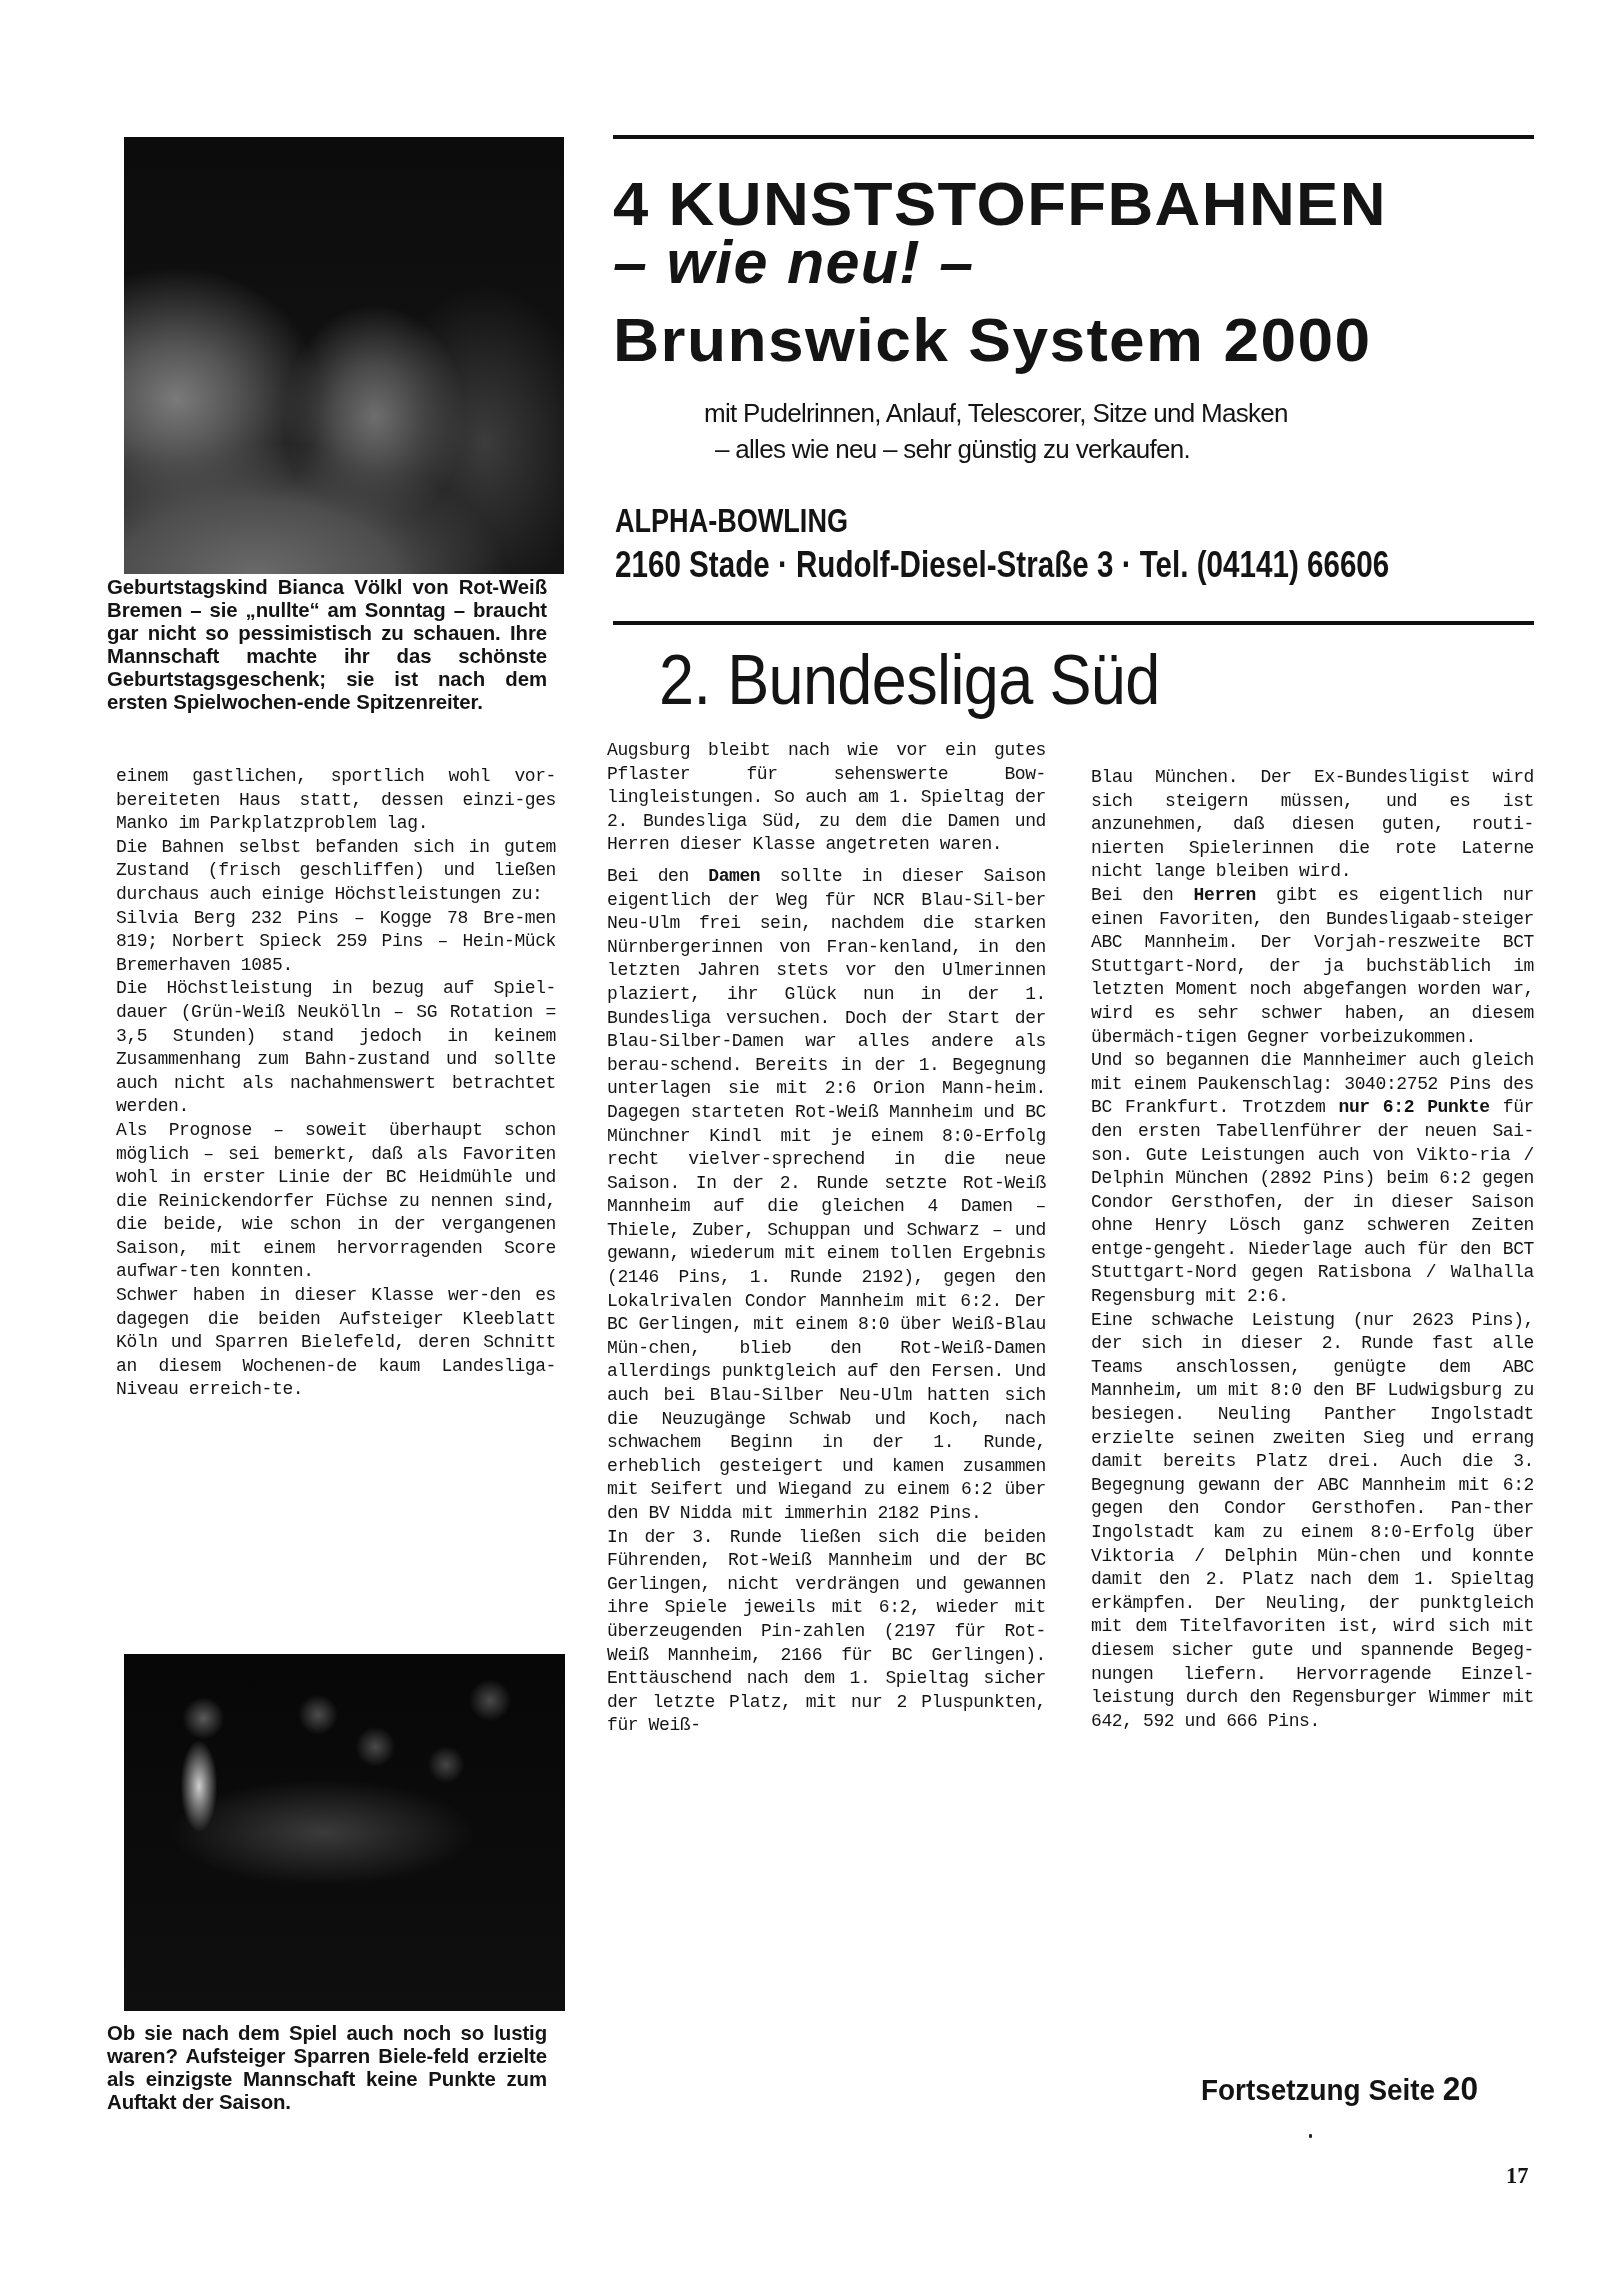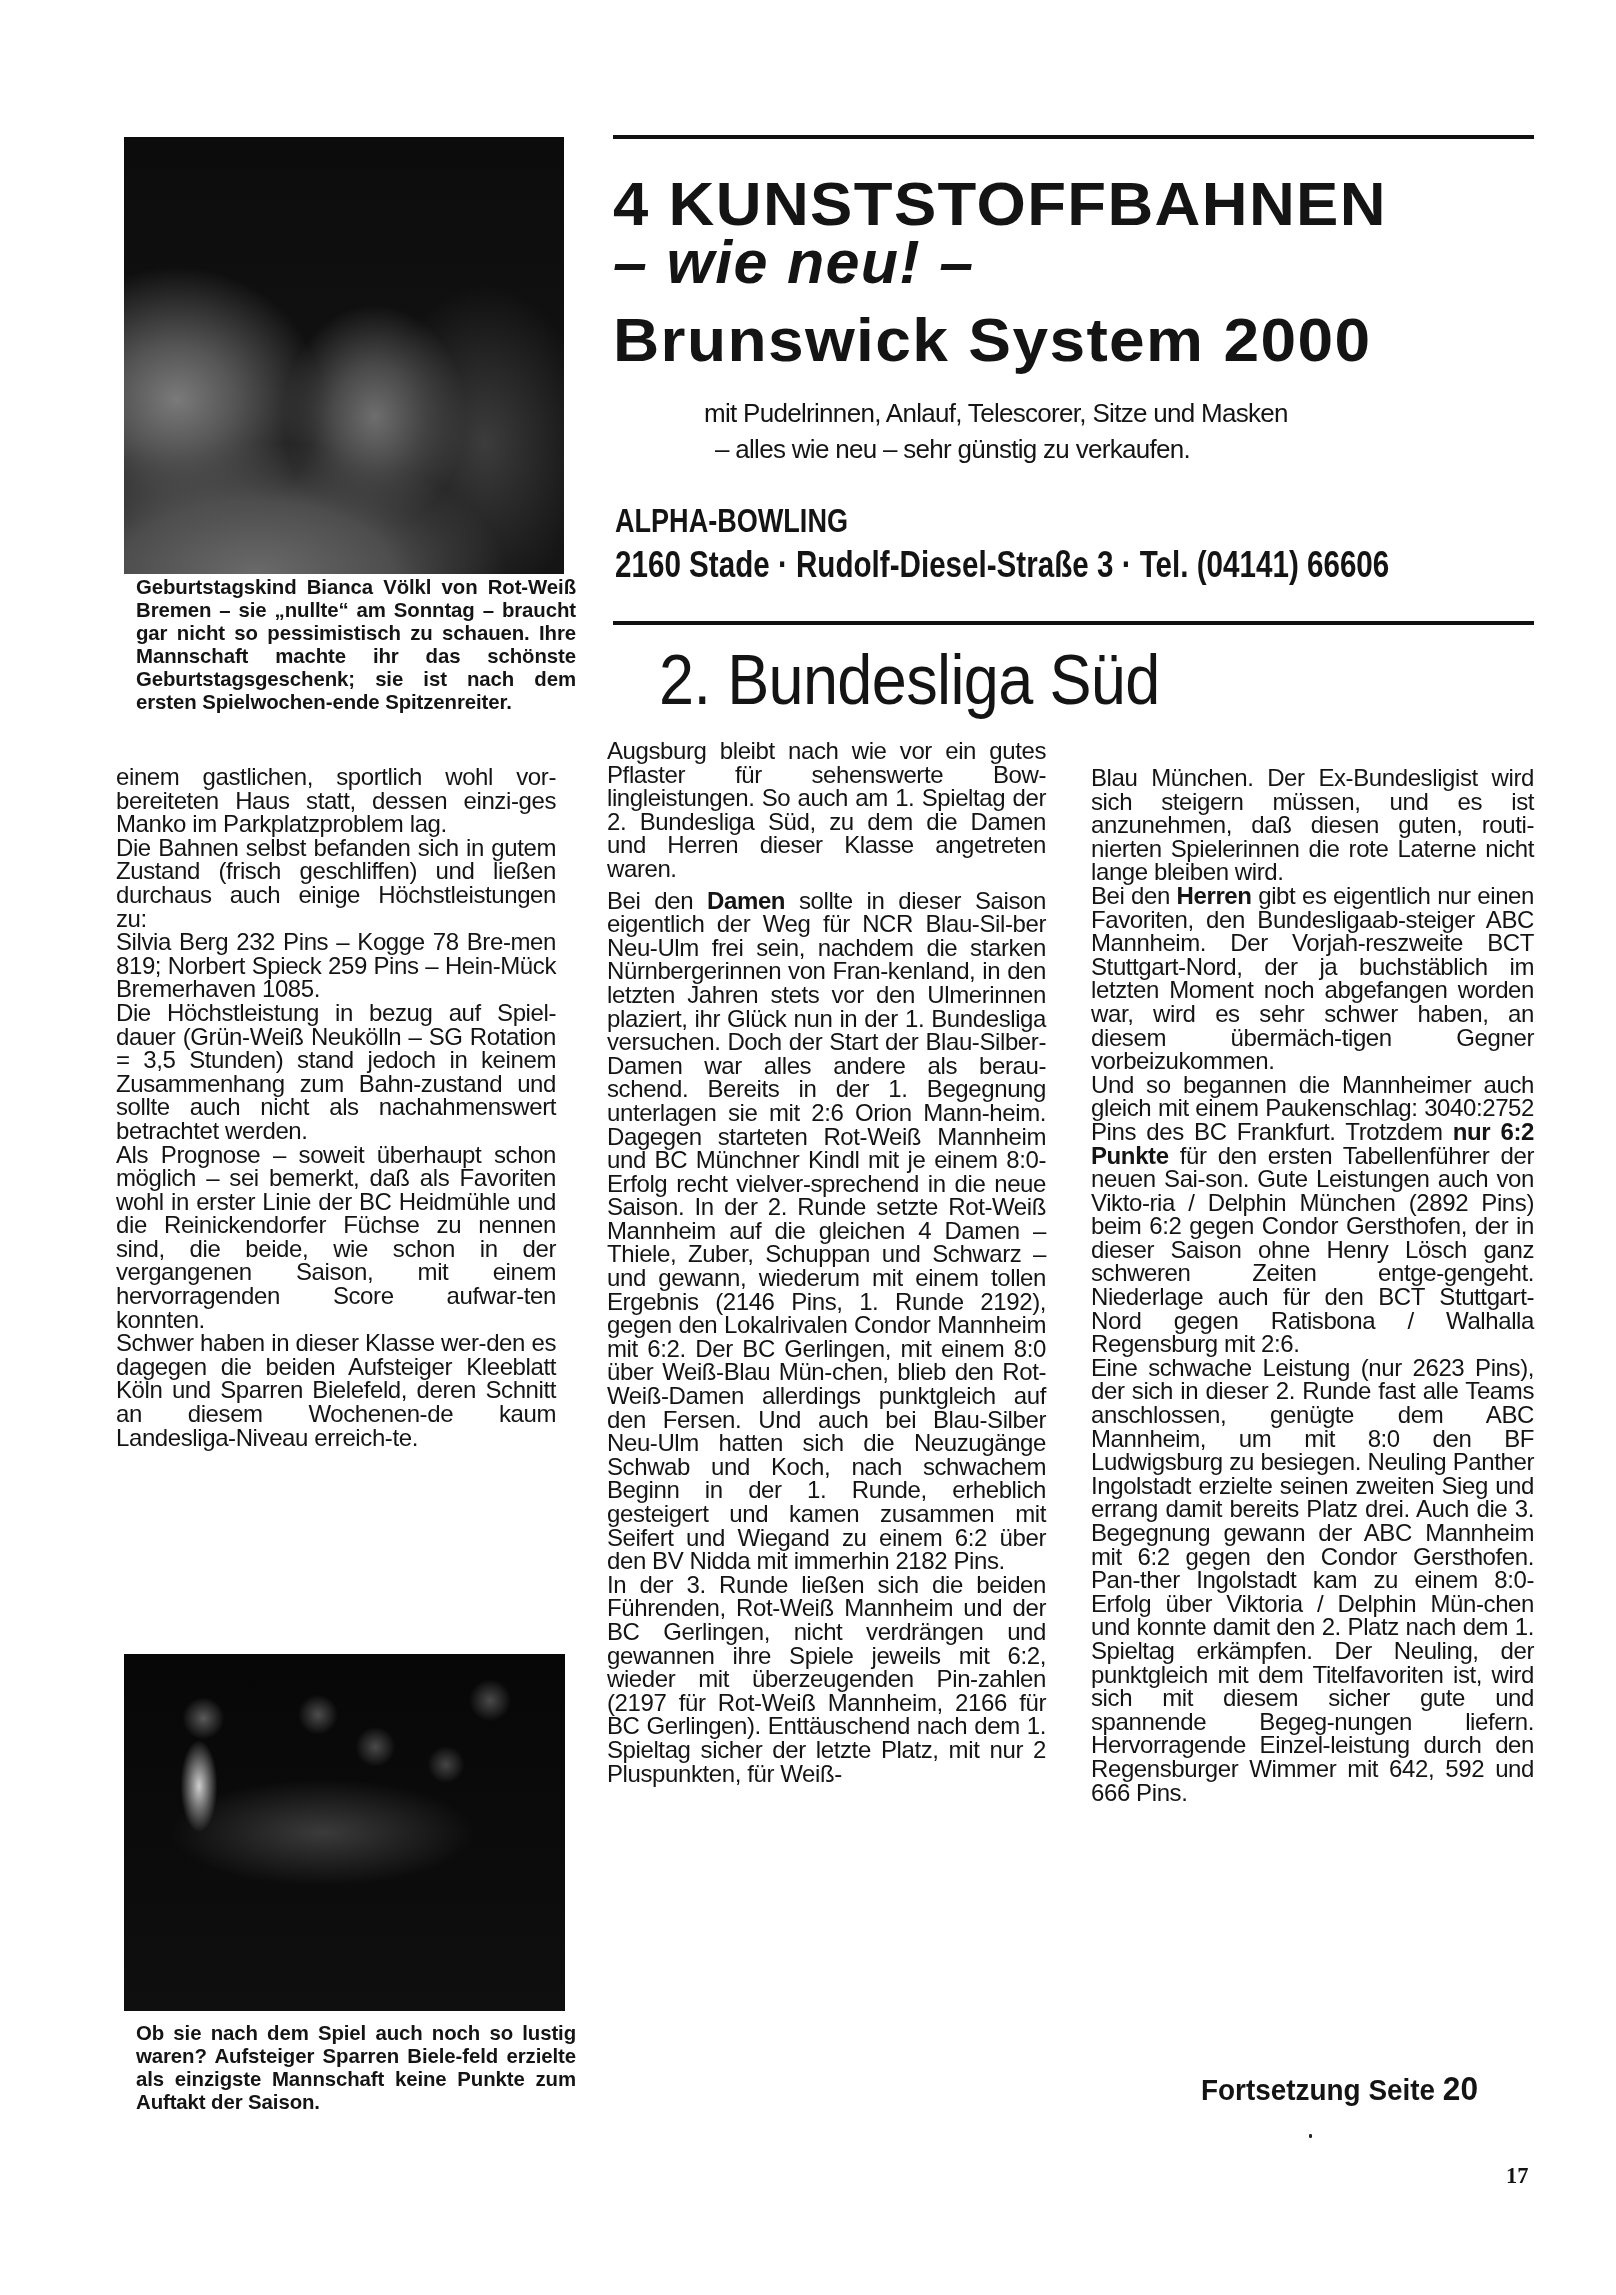--- a/index.html
+++ b/index.html
@@ -21,26 +21,26 @@
         radial-gradient(circle 20px at 44% 17%, #4d4d4d 0%, rgba(0,0,0,0) 100%),
         radial-gradient(circle 20px at 57% 26%, #4a4a4a 0%, rgba(0,0,0,0) 100%),
         radial-gradient(circle 18.5px at 73% 31%, #454545 0%, rgba(0,0,0,0) 100%),
         radial-gradient(circle 21px at 83% 13%, #4a4a4a 0%, rgba(0,0,0,0) 100%),
         radial-gradient(ellipse 18.5px 46px at 17% 37%, #cfcfcf 0%, rgba(0,0,0,0) 100%),
         radial-gradient(ellipse 152px 53px at 45% 50%, #3b3b3b 0%, rgba(0,0,0,0) 100%),
         linear-gradient(#070707, #0f0f0f);
     }
 
     
-    .caption { position: absolute; left: 136px; width: 440px; font-weight: bold; font-size: 20.4px; line-height: 23px; text-align: justify; letter-spacing: -0.1px; }
+    .caption { position: absolute; left: 107px; width: 440px; font-weight: bold; font-size: 20.4px; line-height: 23px; text-align: justify; letter-spacing: -0.1px; }
     #caption1 { top: 576px; }
     #caption2 { top: 2022px; }
 
     
-    .col { position: absolute; font-size: 24px; line-height: 23.6px; text-align: justify; letter-spacing: -0.4px; hyphens: manual; }
+    .col { position: absolute; font-size: 18px; line-height: 23.6px; text-align: justify; letter-spacing: -0.4px; hyphens: manual; font-family: Liberation Mono, monospace; }
     .col p { margin: 0; }
     .col p.gap { margin-top: 8px; }
     #col1 { left: 116px; top: 765px; width: 440px; }
     #col2 { left: 607px; top: 739px; width: 439px; }
     #col3 { left: 1091px; top: 766px; width: 443px; }
     b { font-weight: bold; }
 
     
     .rule { position: absolute; left: 613px; width: 921px; height: 4px; background: #111; }
     #rule-top { top: 135px; }

